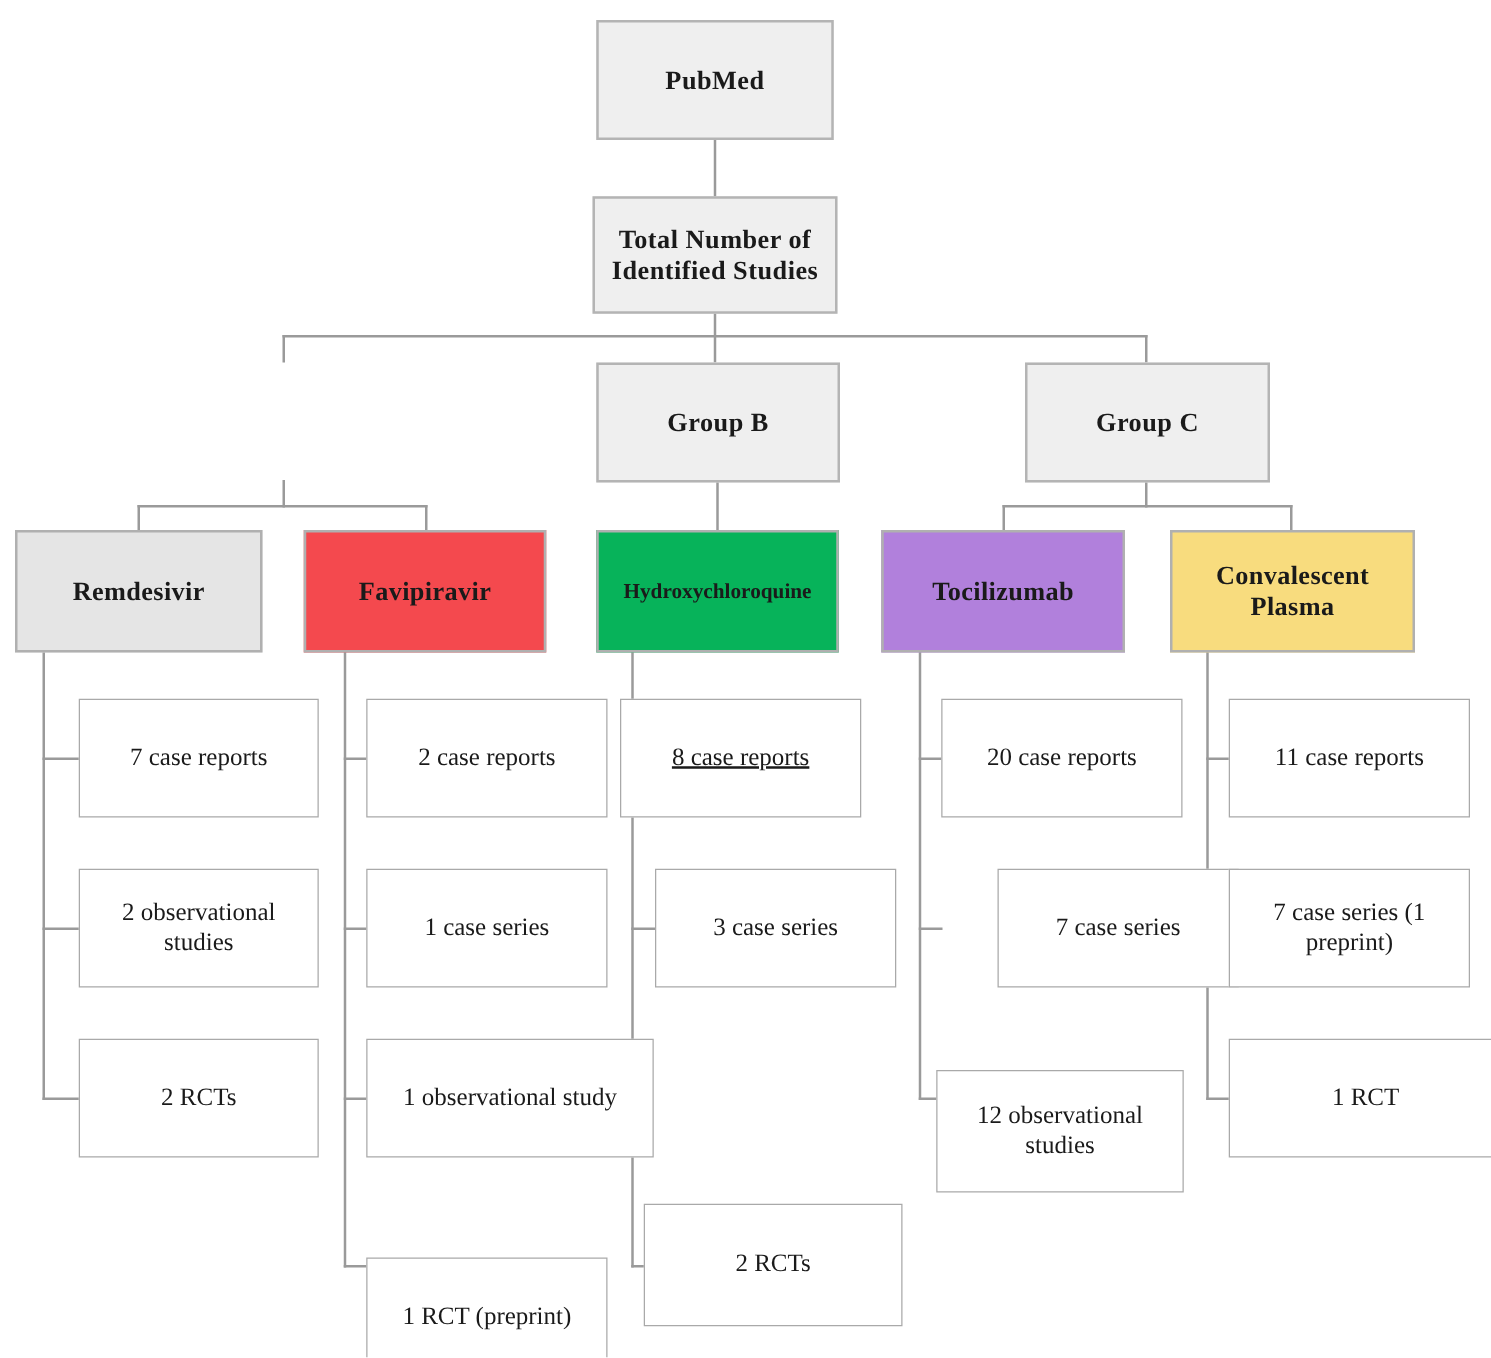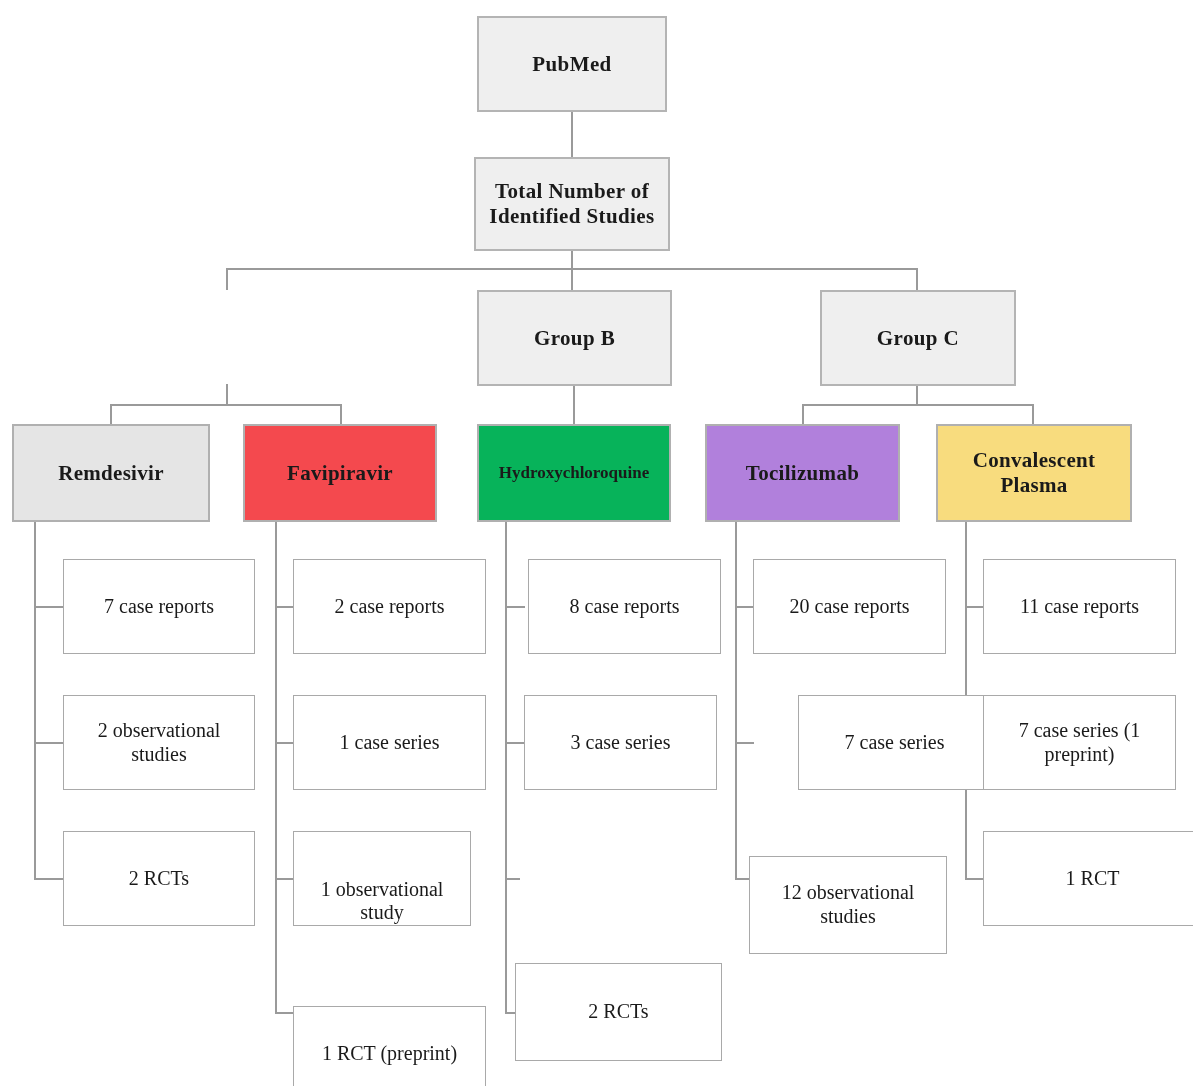--- a/index.html
+++ b/index.html
@@ -163,28 +163,28 @@
   <div class="node leaf" style="left:63px; top:831px; width:192px; height:95px;">
     <span class="lbl">2 RCTs</span>
   </div>
 
   <div class="node leaf" style="left:293px; top:559px; width:193px; height:95px;">
     <span class="lbl">2 case reports</span>
   </div>
   <div class="node leaf" style="left:293px; top:695px; width:193px; height:95px;">
     <span class="lbl">1 case series</span>
   </div>
-  <div class="node leaf" style="left:293px; top:831px; width:178px; height:95px;align-items:flex-end;">
+  <div class="node leaf" style="left:293px; top:831px; width:230px; height:95px;">
     <span class="lbl">1 observational study</span>
   </div>
   <div class="node leaf" style="left:293px; top:965px; width:193px; height:95px;margin-top:41px;">
     <span class="lbl">1 RCT (preprint)</span>
   </div>
 
-  <div class="node leaf" style="left:528px; top:559px; width:193px; height:95px;">
+  <div class="node leaf" style="left:496px; top:559px; width:193px; height:95px;text-decoration:underline;">
     <span class="lbl">8 case reports</span>
   </div>
   <div class="node leaf" style="left:524px; top:695px; width:193px; height:95px;">
     <span class="lbl">3 case series</span>
   </div>
   <div class="node leaf" style="left:515px; top:963px; width:207px; height:98px;">
     <span class="lbl">2 RCTs</span>
   </div>
 
   <div class="node leaf" style="left:753px; top:559px; width:193px; height:95px;">

